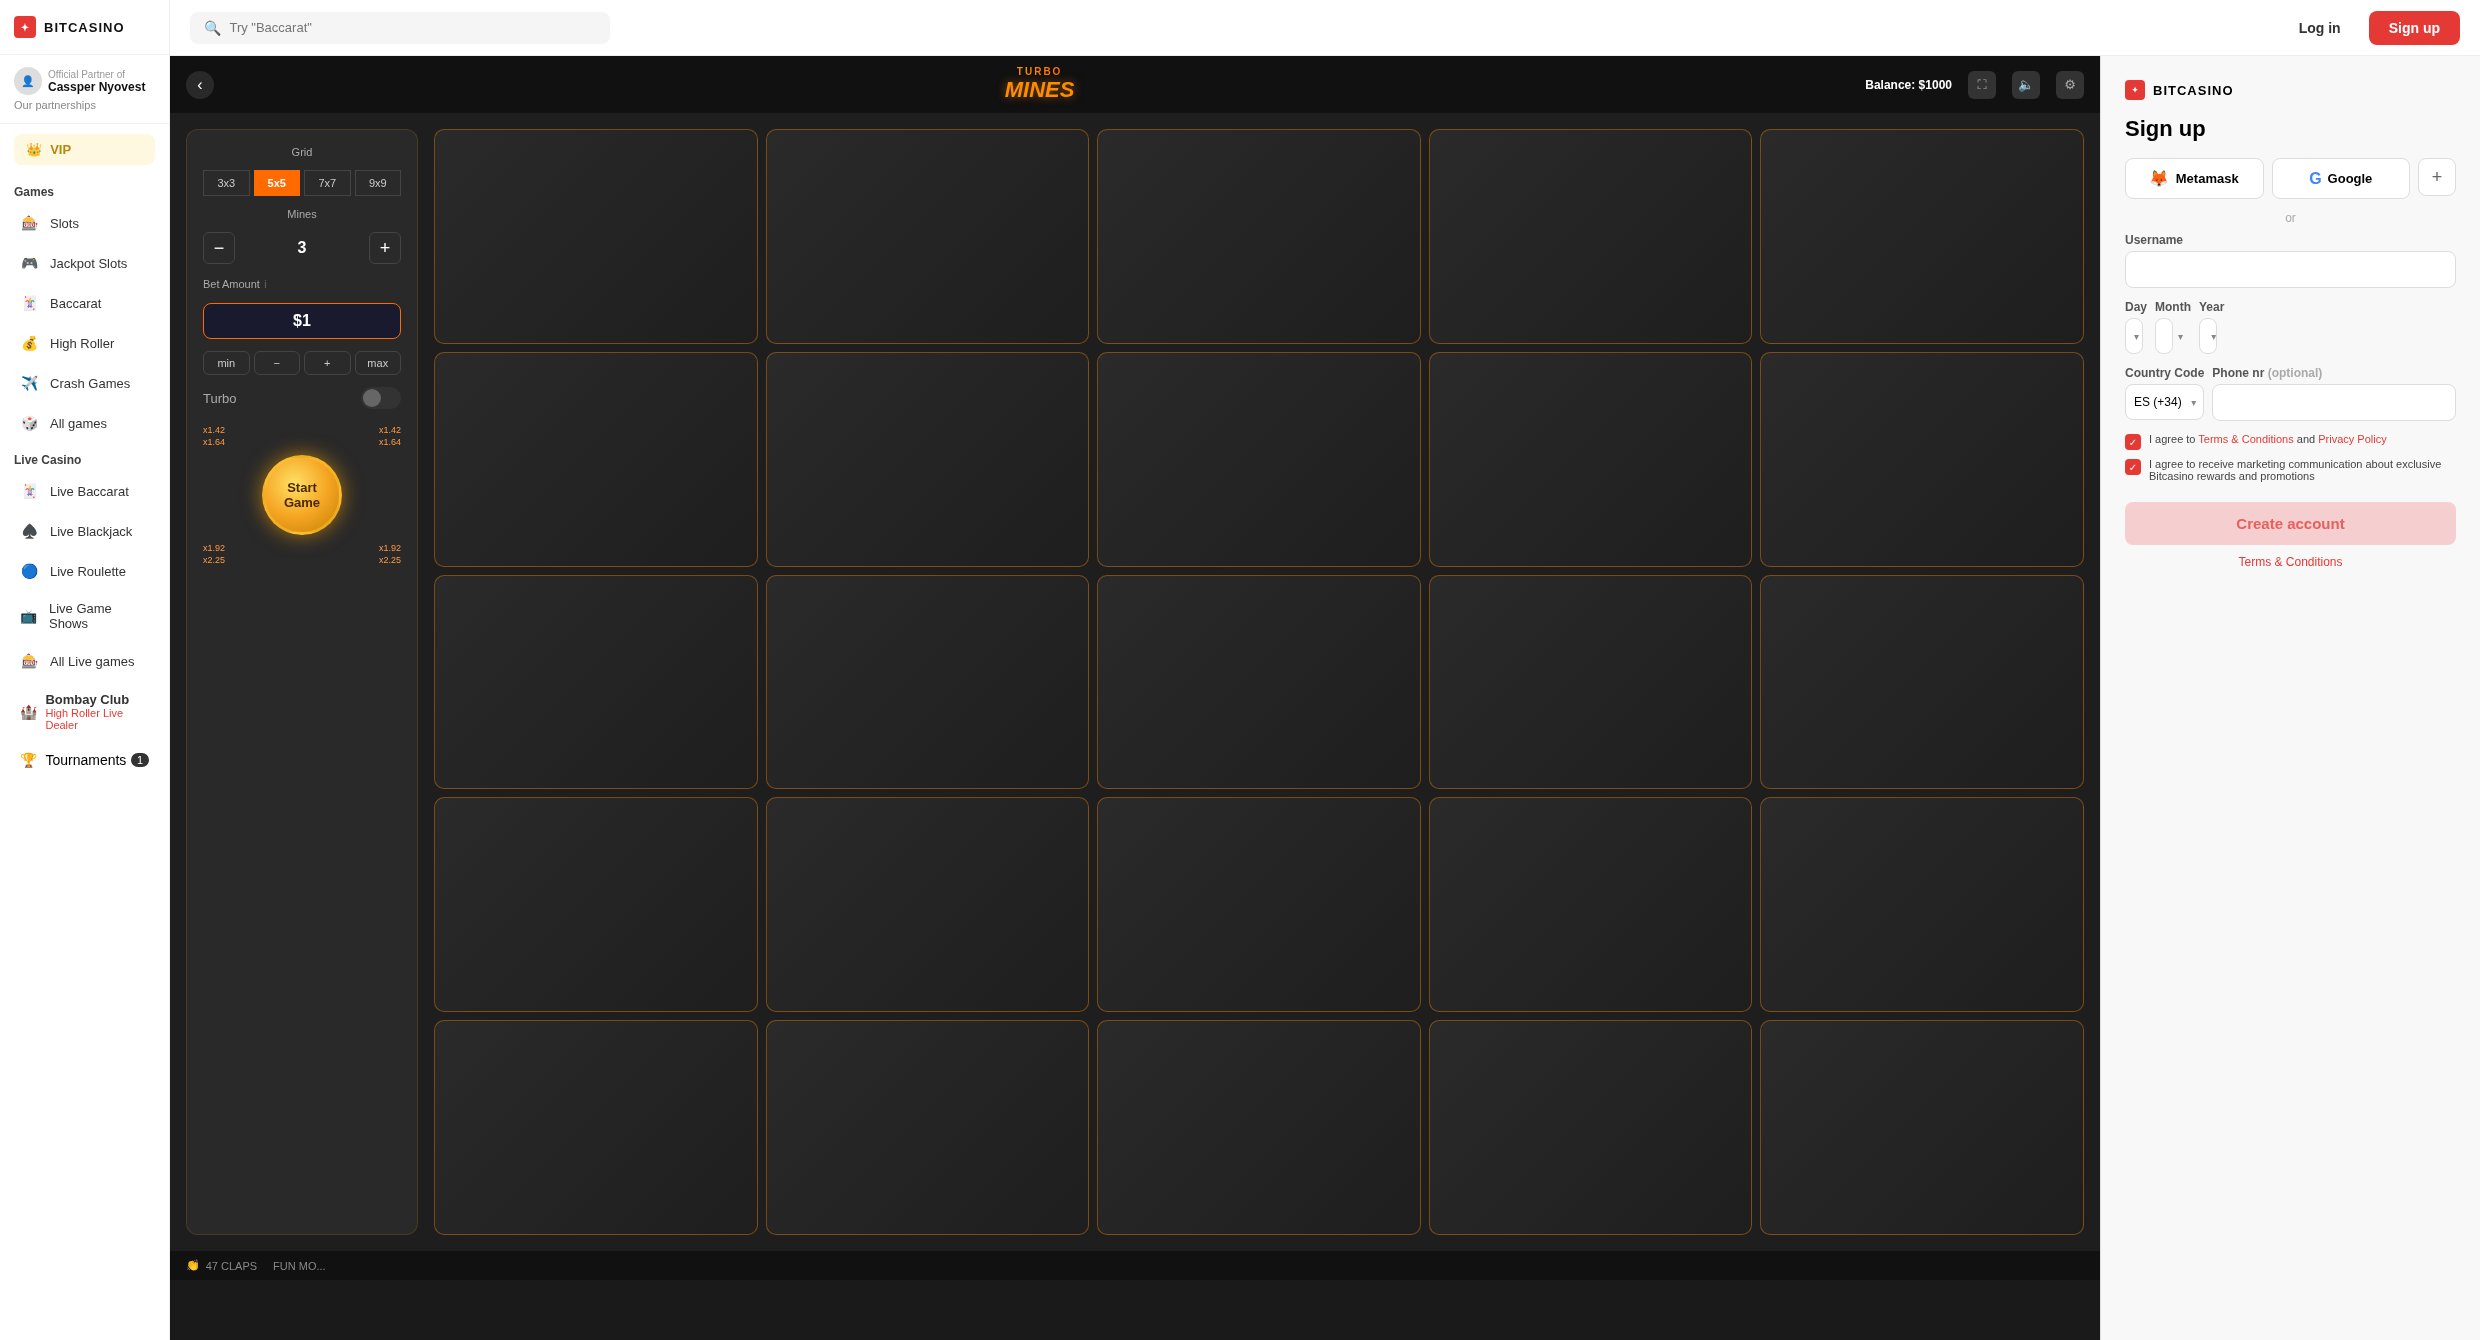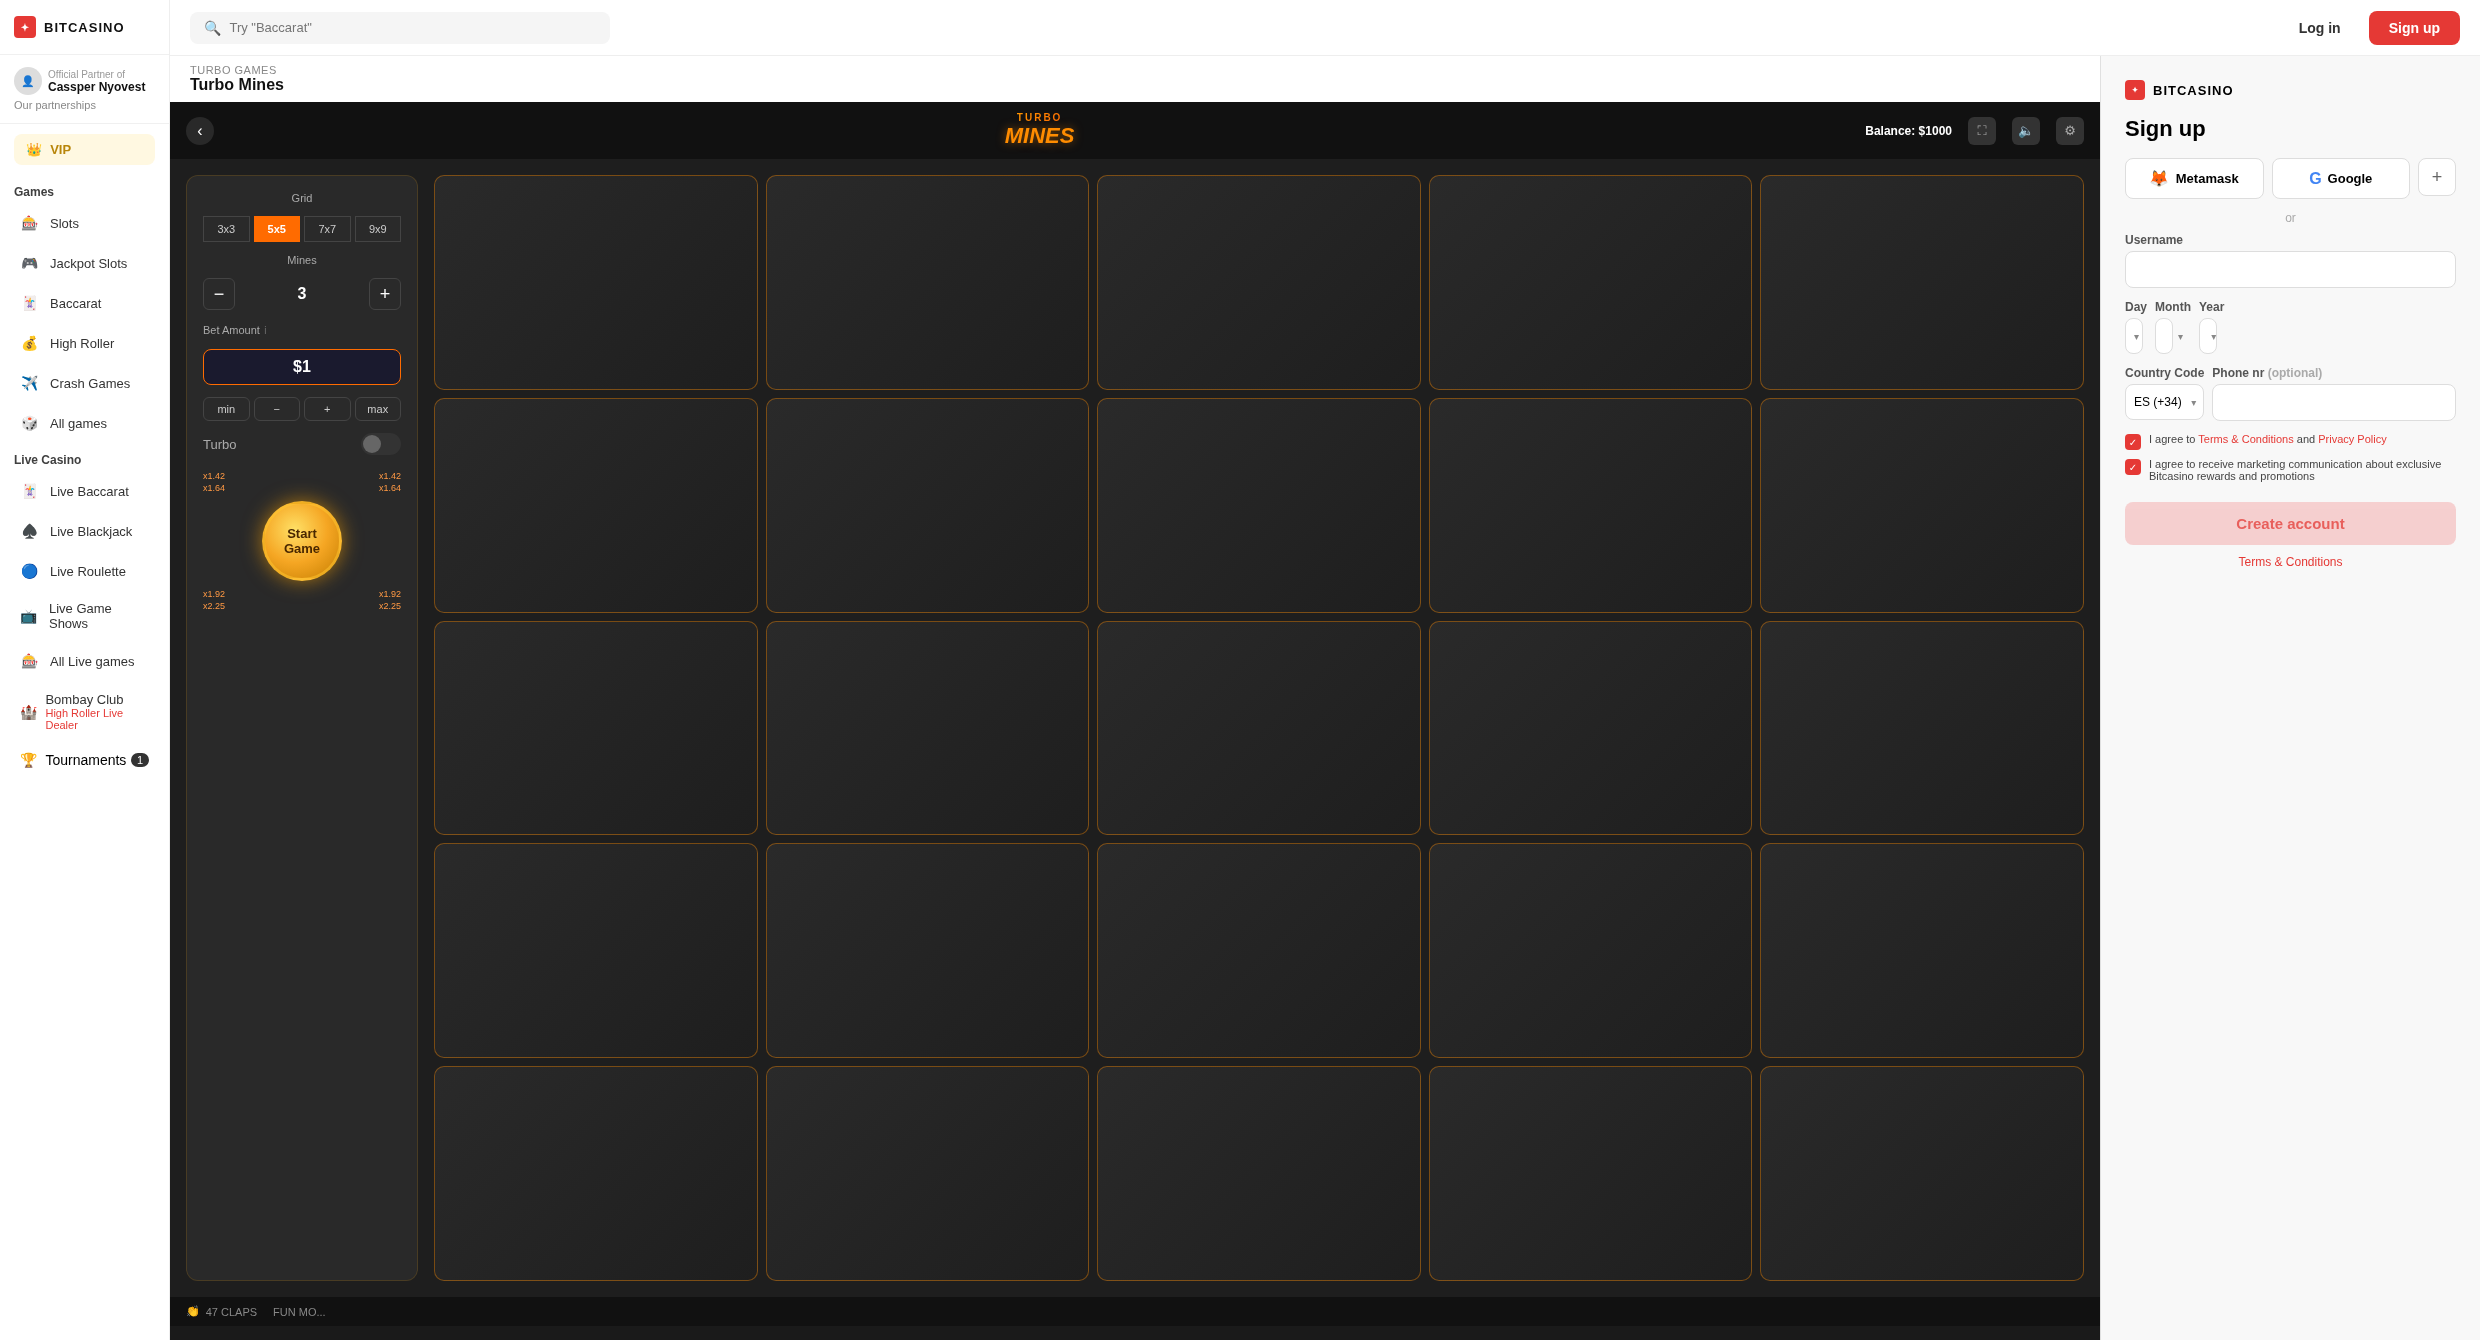--- a/index.html
+++ b/index.html
@@ -71,21 +71,21 @@
       border-radius: 6px;
       margin: 1px 6px;
     }
     .nav-icon { width: 20px; height: 20px; display: flex; align-items: center; justify-content: center; font-size: 14px; }
     .bombay-item {
       padding: 10px 14px;
       margin: 1px 6px;
       cursor: pointer;
       border-radius: 6px;
     }
-    .bombay-title { font-size: 13px; color: #333; font-weight: 400; }
+    .bombay-title { font-size: 13px; color: #333; font-weight: 700; }
     .bombay-sub { font-size: 11px; color: #e53935; }
     .tournaments-item {
       display: flex;
       align-items: center;
       justify-content: space-between;
       padding: 9px 14px;
       margin: 1px 6px;
       cursor: pointer;
       border-radius: 6px;
     }
@@ -456,24 +456,20 @@
     <span style="color:#aaa;font-size:14px;">🔍</span>
     <input type="text" placeholder="Try &quot;Baccarat&quot;" style="">
   </div>
   <div class="header-right">
     <button class="login-btn">Log in</button>
     <button class="signup-btn">Sign up</button>
   </div>
 </div>
 
 <div id="main">
-  <div class="game-header">
-    <div class="game-category">TURBO GAMES</div>
-    <div class="game-title">Turbo Mines</div>
-  </div>
 
   <div class="game-frame">
     <div class="game-topbar">
       <button class="nav-arrow">‹</button>
       <div class="turbo-logo">
         <div class="turbo-text-top">TURBO</div>
         <div class="mines-text">MINES</div>
       </div>
       <div style="display:flex;align-items:center;gap:16px;">
         <span class="game-balance">

